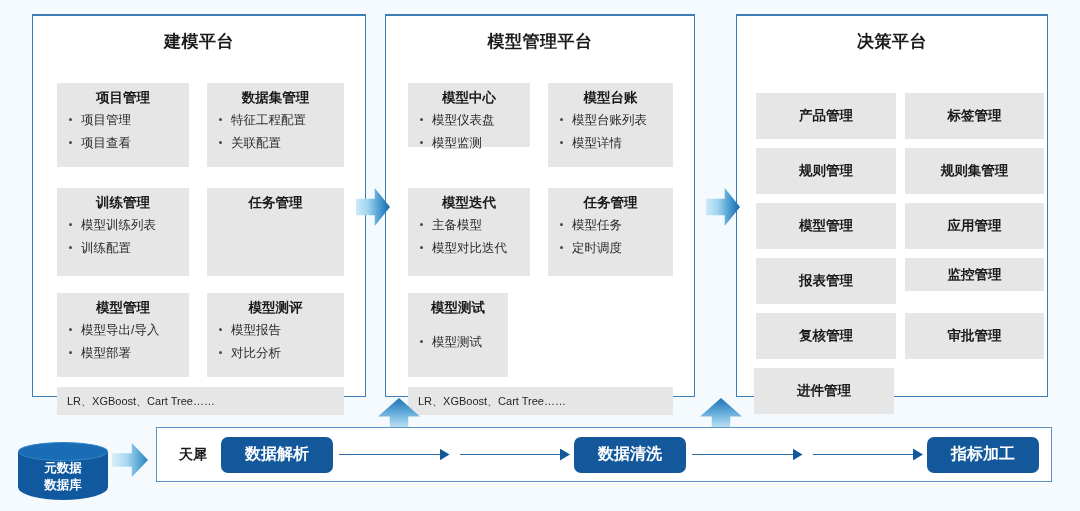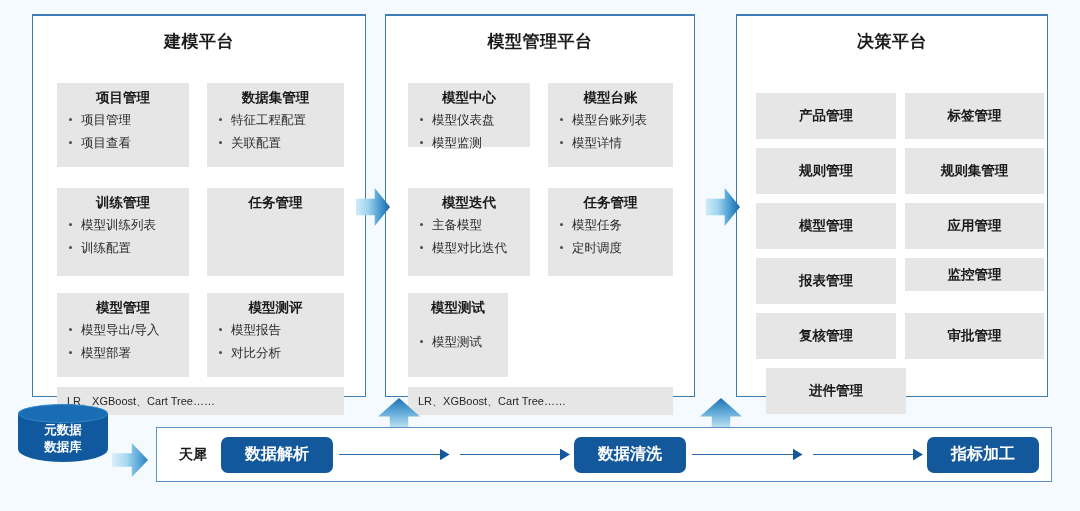--- a/index.html
+++ b/index.html
@@ -103,21 +103,21 @@
     width: 42px; height: 40px;
     background: linear-gradient(to bottom, #1f73b3 0%, #5fa9d8 35%, #bfe2f4 75%, #eaf6fc 100%);
     clip-path: polygon(50% 0%, 100% 46%, 72% 46%, 72% 100%, 28% 100%, 28% 46%, 0% 46%);
   }
   #arrow-up-1 { left: 378px; top: 398px; }
   #arrow-up-2 { left: 700px; top: 398px; }
 
   
   #db-cylinder {
     position: absolute;
-    left: 18px; top: 404px;
+    left: 18px; top: 442px;
     width: 102px; height: 66px;
   }
   #db-cylinder .cyl-body {
     position: absolute;
     left: 0; top: 9px;
     width: 90px; height: 49px;
     background: #11599f;
     border-radius: 0 0 45px 45px / 0 0 13px 13px;
   }
   #db-cylinder .cyl-top {
@@ -314,21 +314,21 @@
       <div class="tile" style="left:19px;  top:40px;  width:140px; height:46px;">产品管理</div>
       <div class="tile" style="left:168px; top:40px;  width:139px; height:46px;">标签管理</div>
       <div class="tile" style="left:19px;  top:95px;  width:140px; height:46px;text-align:right;">规则管理</div>
       <div class="tile" style="left:168px; top:95px;  width:139px; height:46px;">规则集管理</div>
       <div class="tile" style="left:19px;  top:150px; width:140px; height:46px;">模型管理</div>
       <div class="tile" style="left:168px; top:150px; width:139px; height:46px;">应用管理</div>
       <div class="tile" style="left:19px;  top:205px; width:140px; height:46px;">报表管理</div>
       <div class="tile" style="left:168px; top:205px; width:139px; height:33px;">监控管理</div>
       <div class="tile" style="left:19px;  top:260px; width:140px; height:46px;">复核管理</div>
       <div class="tile" style="left:168px; top:260px; width:139px; height:46px;">审批管理</div>
-      <div class="tile" style="left:29px;  top:315px; width:140px; height:46px;">进件管理</div>
+      <div class="tile" style="left:17px;  top:315px; width:140px; height:46px;">进件管理</div>
     </div>
   </div>
 
   <div class="arrow-right" id="arrow-1"></div>
   <div class="arrow-right" id="arrow-2"></div>
 
   <div class="arrow-up" id="arrow-up-1"></div>
   <div class="arrow-up" id="arrow-up-2"></div>
 
   <div id="db-cylinder">

